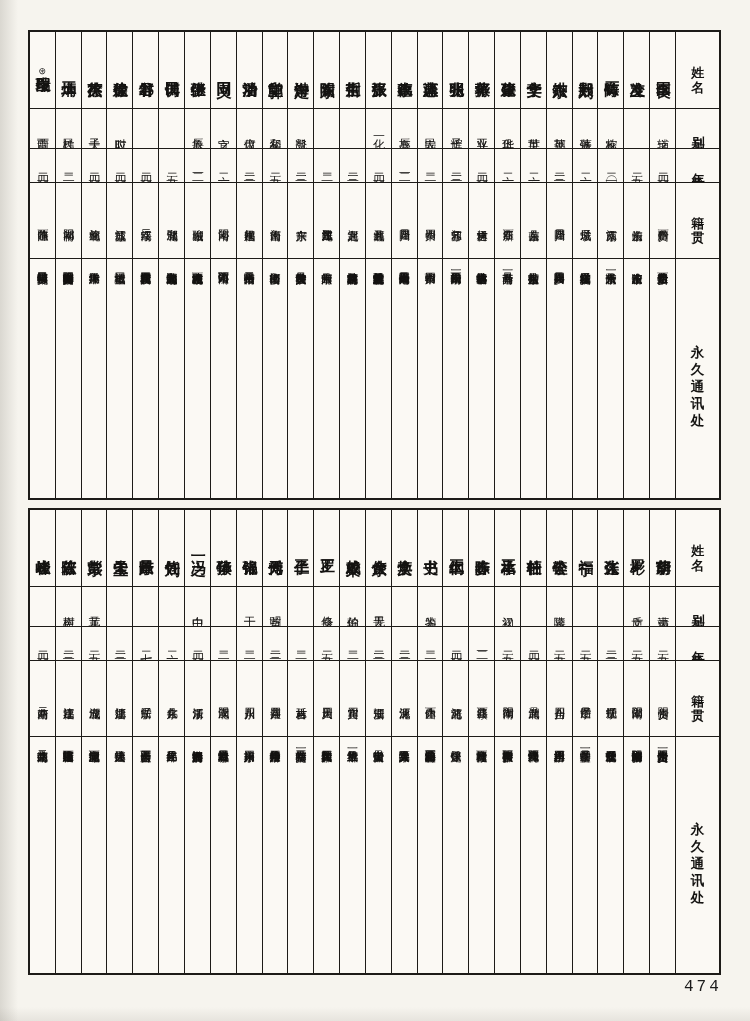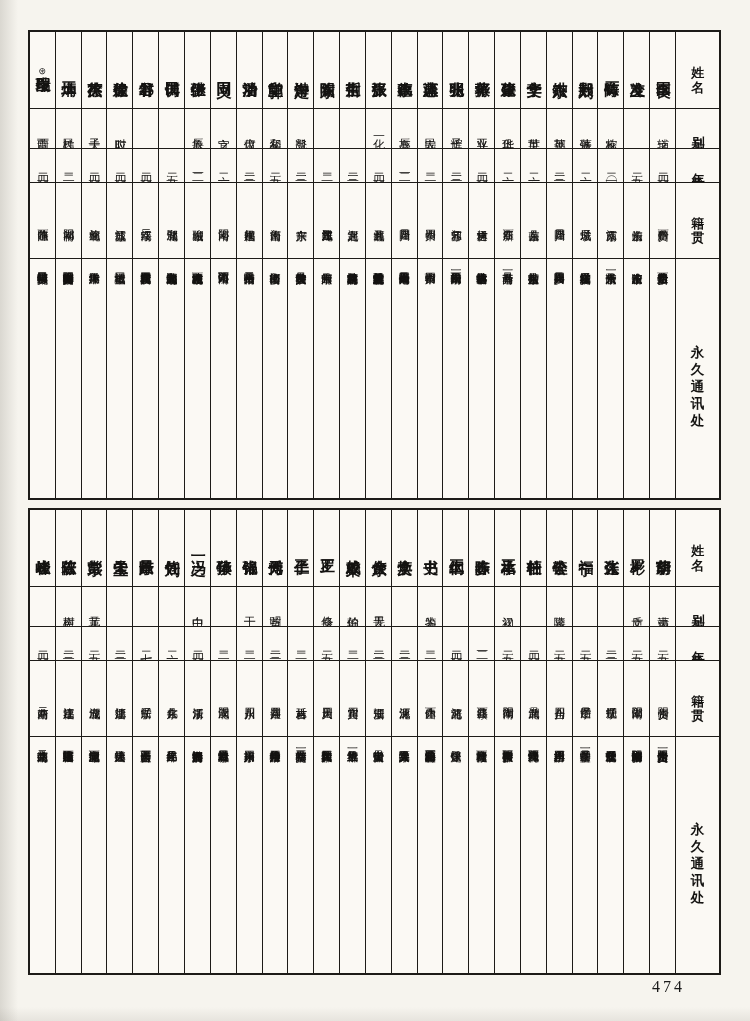--- a/index.html
+++ b/index.html
@@ -52,23 +52,23 @@
   .c-addr .vtext{font-size:11px;line-height:1.12;max-height:100%;padding-bottom:4px;}
   .note{font-size:9px;font-weight:normal;margin-top:1px;}
   .header-col .vtext{font-weight:bold;font-size:13px;}
   .header-col .hd-name{letter-spacing:14px;}
   .header-col .hd-native{letter-spacing:14px;}
   .header-col .hd-byname{letter-spacing:3px;}
   .header-col .hd-age{letter-spacing:3px;}
   .header-col .c-addr{justify-content:center;padding-top:0;}
   .header-col .hd-addr{letter-spacing:17px;font-size:13.5px;max-height:none;}
   #page-number{
-    position:absolute;left:652px;top:978px;
+    position:absolute;left:684px;top:978px;
     font-size:16px;letter-spacing:3px;color:#1a1a1a;
-    font-family:Liberation Serif, serif;
+    font-family:Liberation Mono, monospace;
   }
 </style>
 </head>
 <body>
 
 <div id="table-top" class="vtable">
     <div class="col header-col">
       <div class="cell c-name">
         <span class="vtext hd-name">姓名</span>
       </div>

